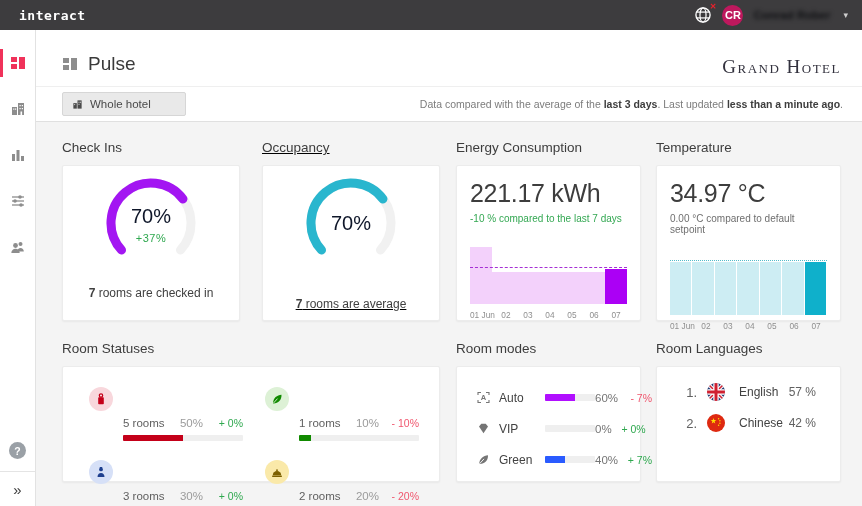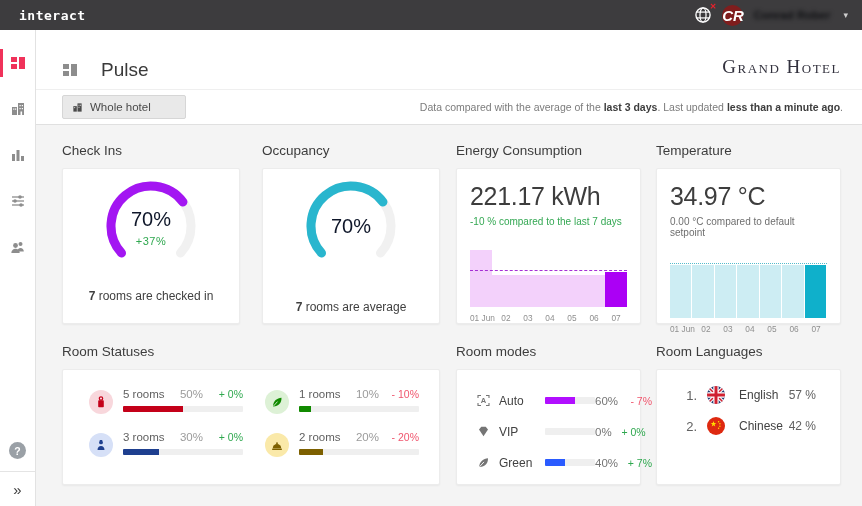--- a/index.html
+++ b/index.html
@@ -5,55 +5,55 @@
   html,body{margin:0;padding:0;background:#e9e9e9;}
   body{font-family:"Liberation Sans",sans-serif;-webkit-font-smoothing:antialiased;}
   .screen{position:relative;width:862px;height:506px;background:#f4f4f4;overflow:hidden;}
 
   
   .topbar{height:30px;background:#3d3c3e;display:flex;align-items:center;justify-content:space-between;padding:0 14px 0 19px;box-sizing:border-box;}
   .logo{color:#fff;font-family:"DejaVu Sans Mono",monospace;font-size:13px;font-weight:bold;letter-spacing:.5px;}
   .topbar-right{display:flex;align-items:center;gap:10px;}
   .globe-wrap{position:relative;width:18px;height:18px;cursor:pointer;}
   .globe-badge{position:absolute;top:-3px;right:-4px;color:#e8212c;font-size:8px;font-weight:bold;line-height:8px;}
-  .avatar{width:21px;height:21px;border-radius:50%;background:#7f1d1d;color:#fff;font-size:15px;font-weight:bold;display:flex;align-items:center;justify-content:center;font-style:italic;}
+  .avatar{width:21px;height:21px;border-radius:50%;background:#be185d;color:#fff;font-size:11px;font-weight:bold;display:flex;align-items:center;justify-content:center;}
   .user-name{color:#0e0f12;font-size:11.5px;font-weight:bold;filter:blur(2.2px);max-width:78px;overflow:hidden;white-space:nowrap;}
   .caret{color:#cfcfcf;font-size:9px;margin-left:2px;}
 
   
   .app-body{display:flex;height:476px;}
   .sidebar{width:36px;background:#fff;border-right:1px solid #e2e2e2;display:flex;flex-direction:column;box-sizing:border-box;padding-top:10px;}
   .nav-item{position:relative;height:46px;display:flex;align-items:center;justify-content:center;cursor:pointer;}
   .nav-item.active::before{content:"";position:absolute;left:0;top:9px;bottom:9px;width:3px;background:#f0325a;}
   .sidebar-bottom{margin-top:auto;}
   .help-circle{width:17px;height:17px;margin:0 auto 12px;border-radius:50%;background:#9aa0a6;color:#fff;font-size:10.5px;font-weight:bold;display:flex;align-items:center;justify-content:center;cursor:pointer;}
   .sidebar-divider{border-top:1px solid #e4e4e4;}
   .expand{height:34px;display:flex;align-items:center;justify-content:center;color:#3c3c3c;font-size:15px;cursor:pointer;}
 
   .main{flex:1;display:flex;flex-direction:column;background:#f4f4f4;overflow:hidden;}
 
   
   .page-header{background:#fff;padding:12px 21px 8px 26px;display:flex;justify-content:space-between;align-items:flex-start;border-bottom:1px solid #efefef;}
   .breadcrumb{font-size:10.5px;color:#8d8d8d;letter-spacing:.8px;font-weight:bold;}
-  .title-row{display:flex;align-items:center;gap:23px;margin-top:17px;}
+  .title-row{display:flex;align-items:center;gap:10px;margin-top:11px;}
   .page-title{font-size:19px;color:#3a3a3a;}
   .brand-logo{font-family:"Liberation Serif",serif;font-variant:small-caps;font-size:19px;letter-spacing:1.5px;color:#33323e;margin-top:14px;}
 
   
   .filter-bar{background:#fff;height:34px;display:flex;align-items:center;justify-content:space-between;padding:0 19px 0 26px;border-bottom:1px solid #e0e0e0;}
   .scope-chip{display:flex;align-items:center;gap:7px;background:#e9e9e9;border:1px solid #d6d6d6;border-radius:2px;height:22px;padding:0 34px 0 9px;font-size:11.5px;color:#4a4a4a;cursor:pointer;}
   .info-text{font-size:10.5px;color:#7c7c7c;}
   .info-text b{color:#3d3d3d;}
 
   
   .content{padding:0 21px 0 26px;}
   .cards-row{display:flex;}
   .section-title{font-size:13.5px;color:#3d3d3d;margin:0 0 10px 0;}
   .col1{width:178px;margin-right:22px;}
-  .col2{width:178px;margin-right:16px;}
+  .col2{width:178px;margin-right:16px;text-decoration:underline;}
   .col3{width:185px;margin-right:15px;}
   .col4{width:185px;}
   .colw{width:378px;margin-right:16px;}
   .row1{margin-top:18px;}
   .row2{margin-top:20px;}
   .card{background:#fff;border:1px solid #ececec;border-radius:2px;box-shadow:0 1px 2px rgba(0,0,0,.05);box-sizing:border-box;}
   .card-gauge{height:156px;padding-top:8px;}
   .card-metric{height:156px;padding:13px 13px 0;}
   .card-statuses{height:116px;padding:18px 20px 0 26px;}
   .card-modes{height:116px;padding:15px 18px 0 20px;}
@@ -81,21 +81,21 @@
   .bc-line{position:absolute;left:0;right:0;height:0;}
   .bc-labels{display:flex;margin-top:6px;}
   .bc-label{flex:1;text-align:center;font-size:8.3px;color:#8f8f8f;white-space:nowrap;}
 
   
   .status-grid{display:grid;grid-template-columns:1fr 1fr;column-gap:22px;row-gap:17px;}
   .status-entry{display:flex;gap:10px;}
   .status-badge{width:24px;height:24px;border-radius:50%;flex:0 0 24px;display:flex;align-items:center;justify-content:center;margin-top:2px;}
   .status-body{flex:1;min-width:0;}
   .status-top{display:flex;align-items:baseline;font-size:11.5px;}
-  .status-count{flex:1;color:#5f5f5f;}
+  .status-count{flex:1;color:#5f5f5f;margin-top:32px;}
   .status-pct{width:34px;text-align:right;color:#9b9b9b;}
   .status-delta{width:40px;text-align:right;font-size:10.5px;}
   .track{height:6px;background:#efefef;border-radius:1px;margin-top:6px;overflow:hidden;}
   .fill{height:100%;}
   .pos{color:#2fa84f;}
   .neg{color:#f0566e;}
 
   
   .mode-row{display:flex;align-items:center;height:31px;}
   .mode-icon{flex:0 0 14px;display:flex;align-items:center;}

